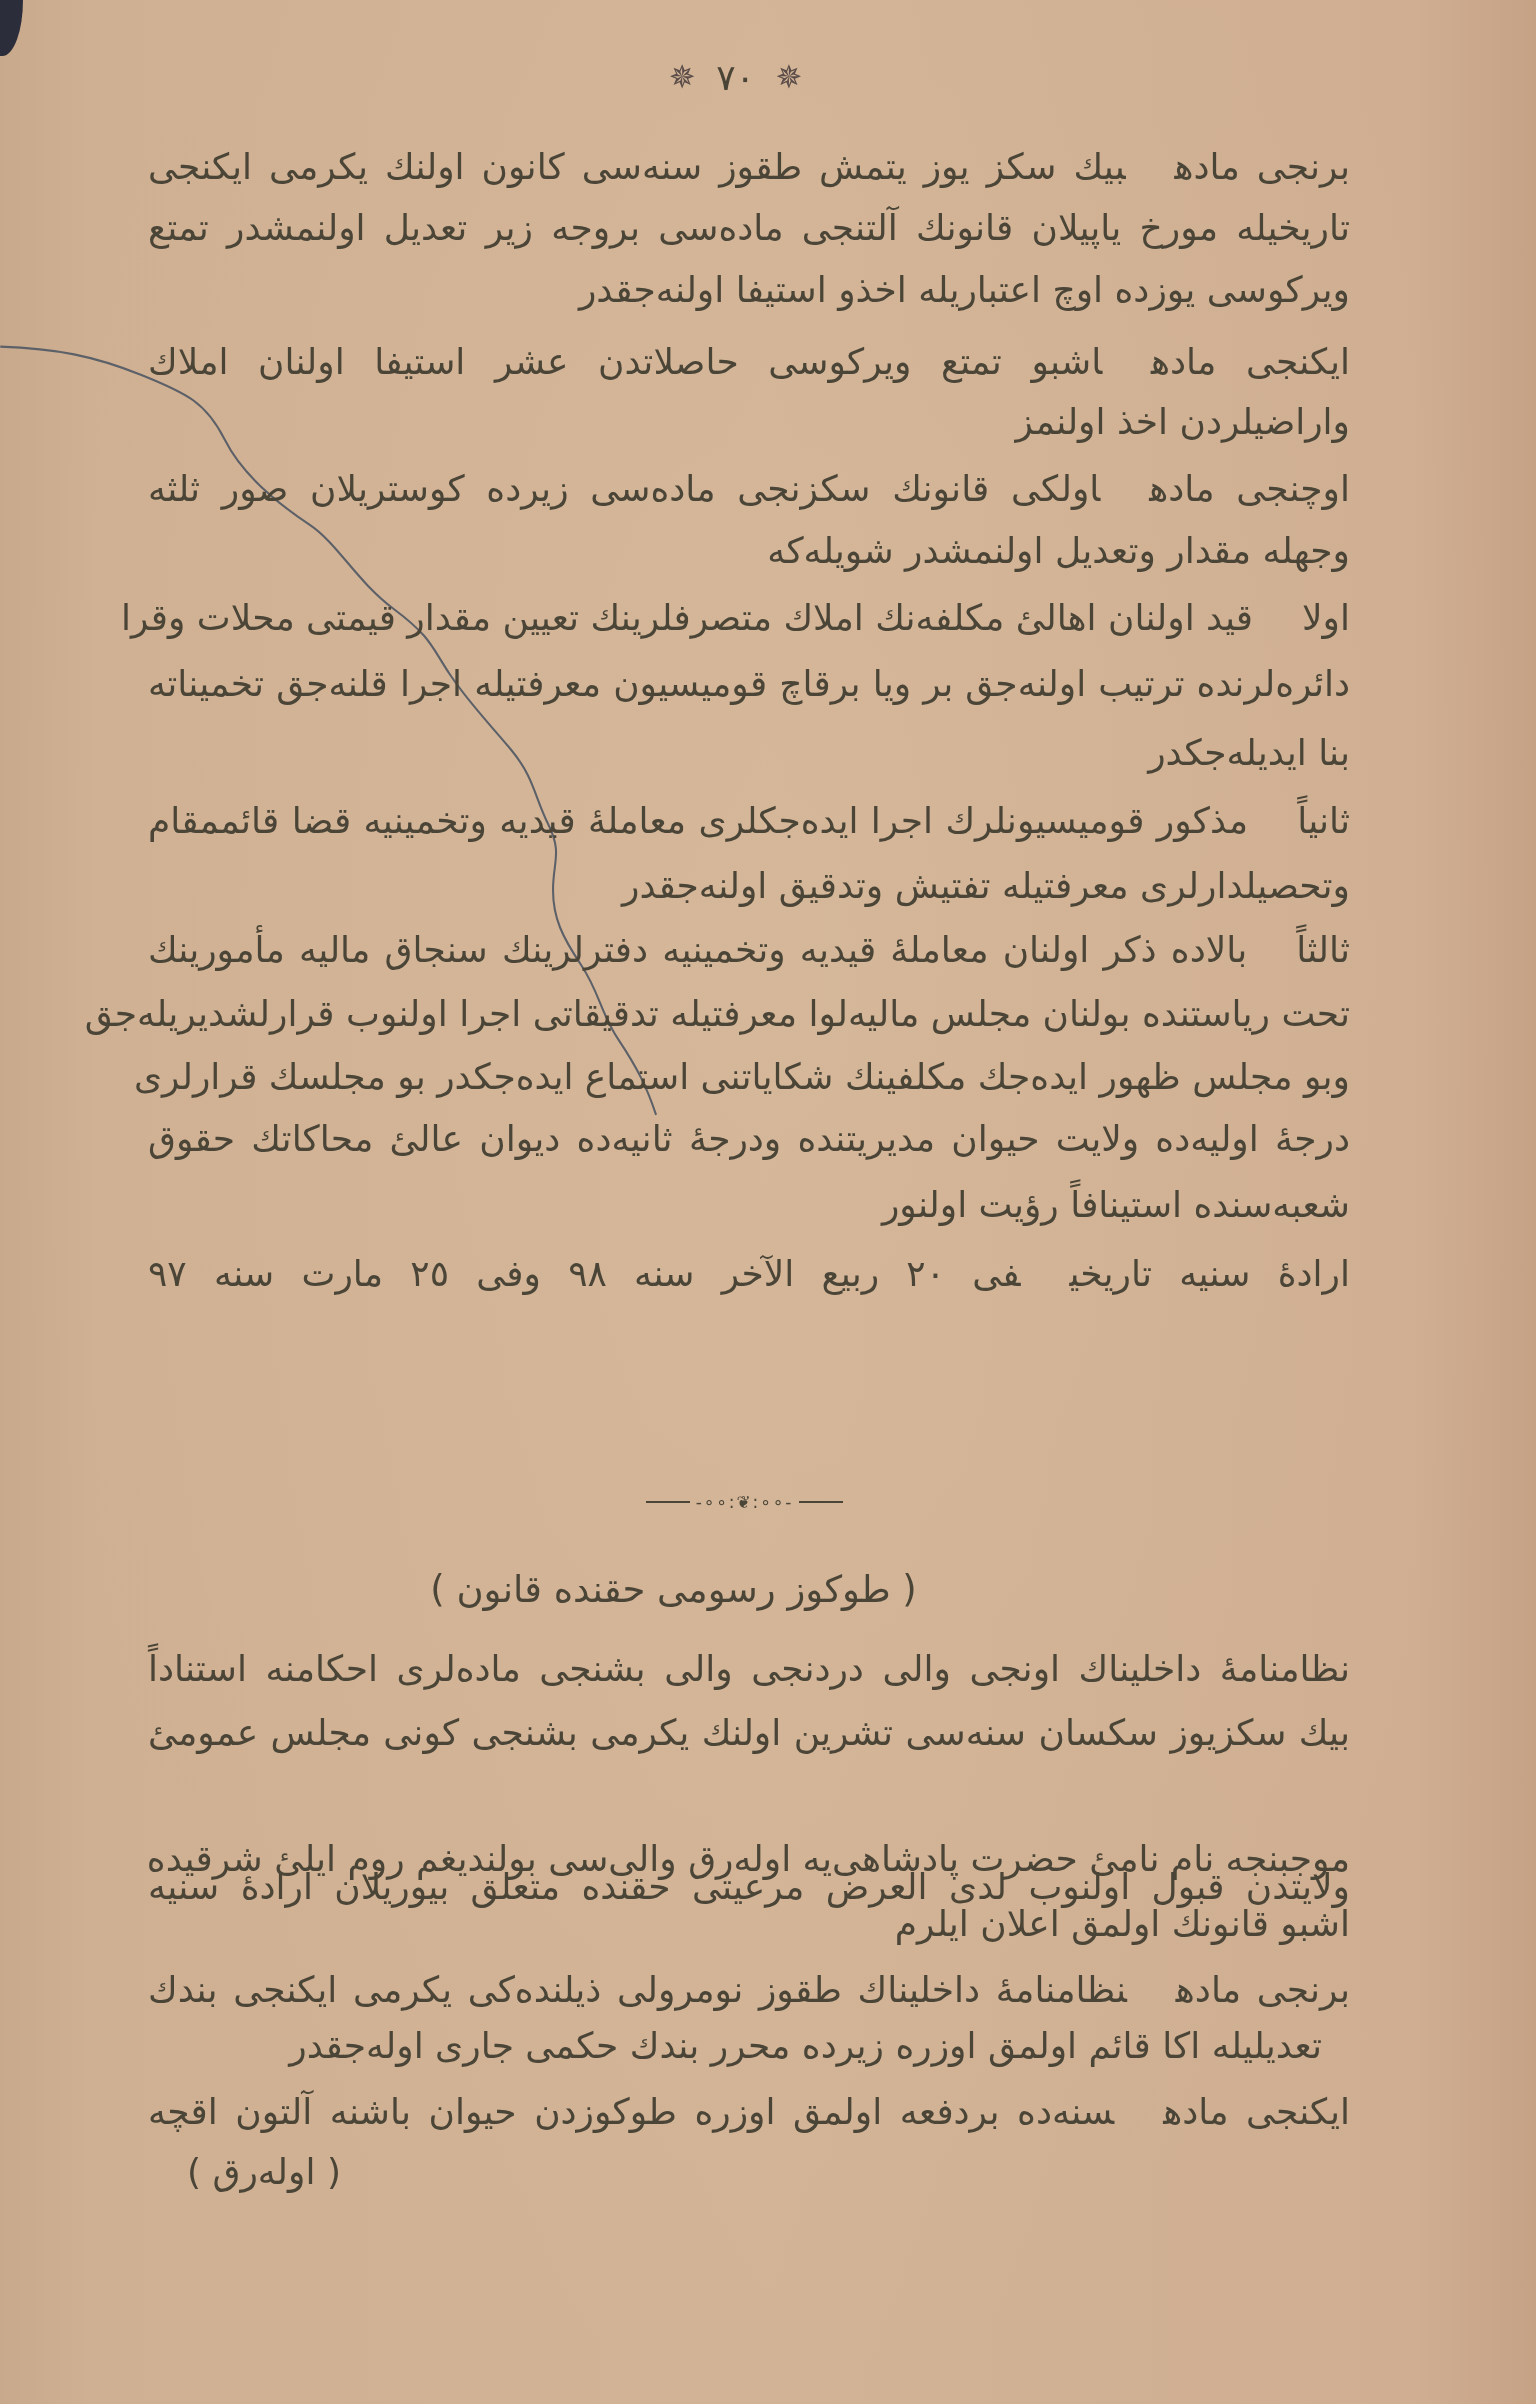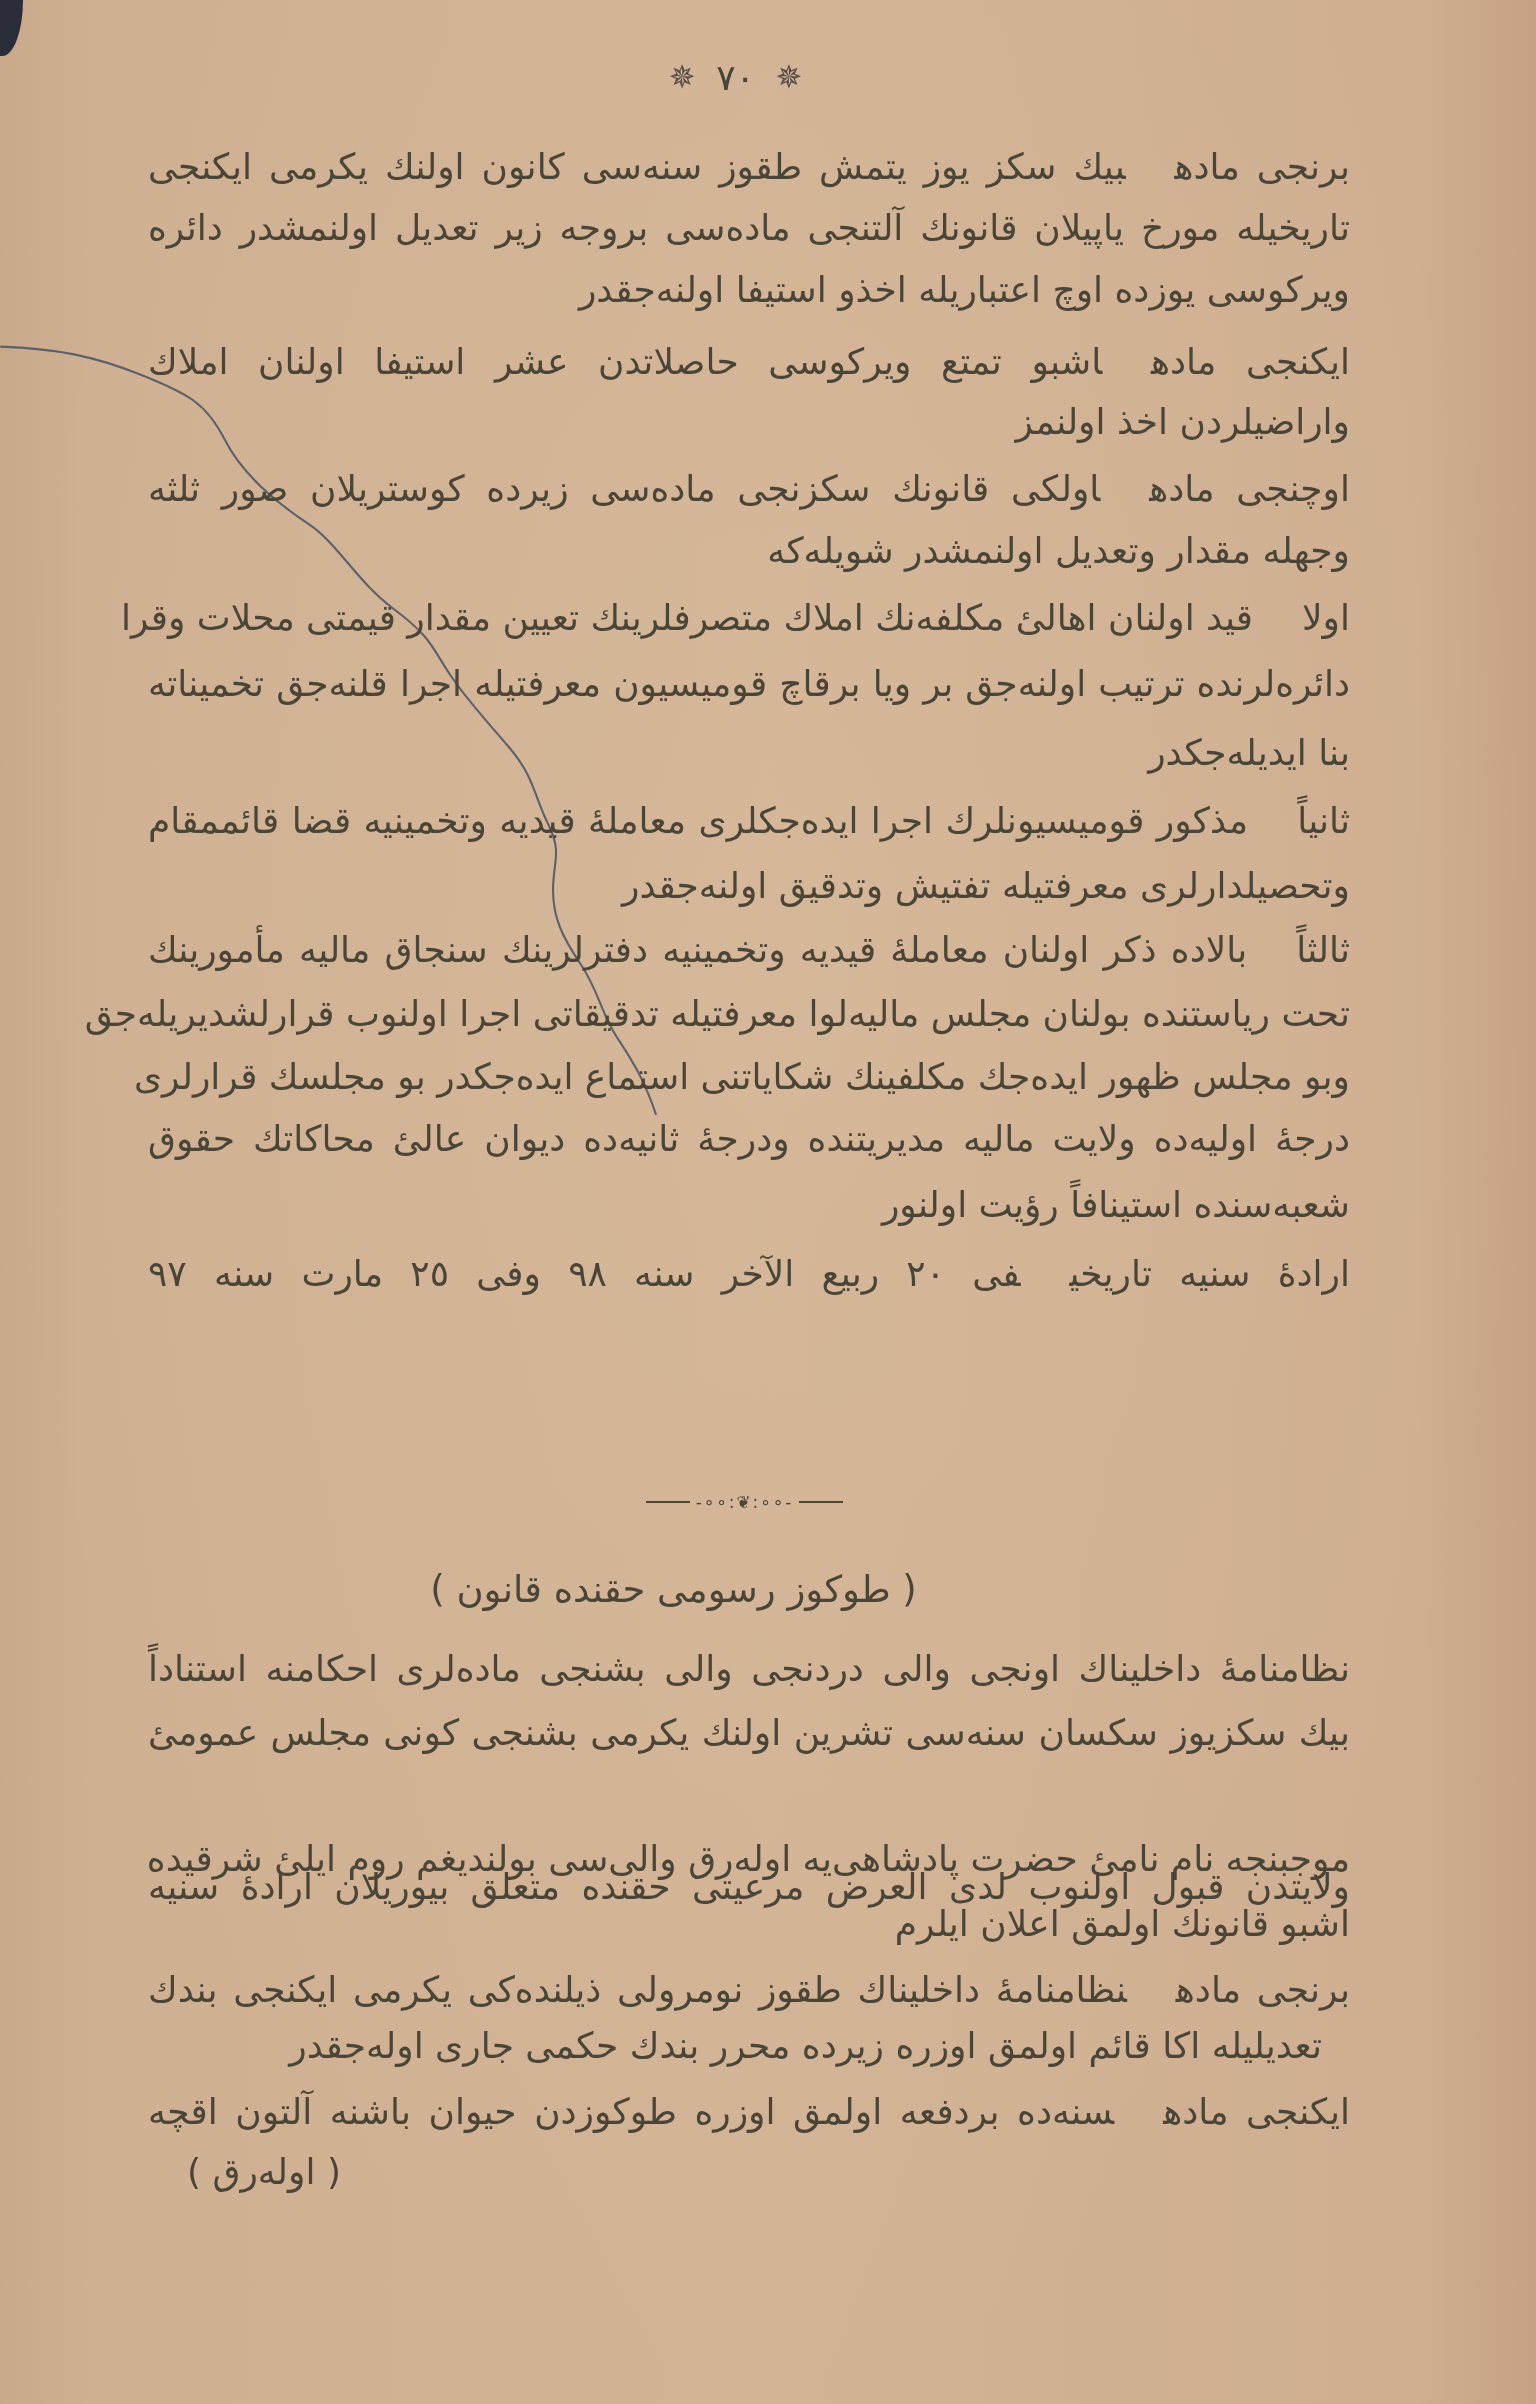--- a/index.html
+++ b/index.html
@@ -62,35 +62,35 @@
     <path d="M0 370 C 60 372, 100 380, 150 400 S 220 430, 240 470 S 300 540, 330 560 S 380 620, 420 650 S 460 690, 480 720 S 520 770, 545 800 S 570 850, 585 880 S 590 920, 590 950 S 600 1000, 620 1030 S 640 1080, 660 1110 S 690 1160, 700 1190" fill="none" stroke="#5c6068" stroke-width="2.2" stroke-linejoin="round"></path>
   </svg>
 
   <div class="folio">
     <span class="orn">✵</span>
     <span class="num">٧٠</span>
     <span class="orn">✵</span>
   </div>
 
   <div class="line justify" style="top:139px"><span class="lead">برنجی ماده</span><span>بيك سكز يوز يتمش طقوز سنه‌سی كانون اولنك يكرمی ايكنجی</span></div>
-  <div class="line justify" style="top:200px"><span>تاريخيله مورخ ياپيلان قانونك آلتنجی ماده‌سی بروجه زير تعديل اولنمشدر دائره</span></div>
+  <div class="line justify" style="top:200px"><span>تاريخيله مورخ ياپيلان قانونك آلتنجی ماده‌سی بروجه زير تعديل اولنمشدر تمتع</span></div>
   <div class="line" style="top:262px"><span>ويركوسی يوزده اوچ اعتباريله اخذو استيفا اولنه‌جقدر</span></div>
   <div class="line justify" style="top:334px"><span class="lead">ايكنجی ماده</span><span>اشبو تمتع ويركوسی حاصلاتدن عشر استيفا اولنان املاك</span></div>
   <div class="line" style="top:394px"><span>واراضيلردن اخذ اولنمز</span></div>
   <div class="line justify" style="top:461px"><span class="lead">اوچنجی ماده</span><span>اولكی قانونك سكزنجی ماده‌سی زيرده كوستريلان صور ثلثه</span></div>
   <div class="line" style="top:523px"><span>وجهله مقدار وتعديل اولنمشدر شويله‌كه</span></div>
   <div class="line justify" style="top:590px"><span class="lead">اولا</span><span>قيد اولنان اهالیٔ مكلفه‌نك املاك متصرفلرينك تعيين مقدار قيمتی محلات وقرا</span></div>
   <div class="line justify" style="top:656px"><span>دائره‌لرنده ترتيب اولنه‌جق بر ويا برقاچ قوميسيون معرفتيله اجرا قلنه‌جق تخميناته</span></div>
   <div class="line" style="top:725px"><span>بنا ايديله‌جكدر</span></div>
   <div class="line justify" style="top:793px"><span class="lead">ثانياً</span><span>مذكور قوميسيونلرك اجرا ايده‌جكلری معاملهٔ قيديه وتخمينيه قضا قائممقام</span></div>
   <div class="line" style="top:858px"><span>وتحصيلدارلری معرفتيله تفتيش وتدقيق اولنه‌جقدر</span></div>
   <div class="line justify" style="top:922px"><span class="lead">ثالثاً</span><span>بالاده ذكر اولنان معاملهٔ قيديه وتخمينيه دفترلرينك سنجاق ماليه مأمورينك</span></div>
   <div class="line justify" style="top:986px"><span>تحت رياستنده بولنان مجلس ماليه‌لوا معرفتيله تدقيقاتی اجرا اولنوب قرارلشديريله‌جق</span></div>
   <div class="line justify" style="top:1049px"><span>وبو مجلس ظهور ايده‌جك مكلفينك شكاياتنی استماع ايده‌جكدر بو مجلسك قرارلری</span></div>
-  <div class="line justify" style="top:1111px"><span>درجهٔ اوليه‌ده ولايت ماليه مديريتنده ودرجهٔ ثانيه‌ده ديوان عالیٔ محاكاتك حقوق</span></div>
+  <div class="line justify" style="top:1111px"><span>درجهٔ اوليه‌ده ولايت حيوان مديريتنده ودرجهٔ ثانيه‌ده ديوان عالیٔ محاكاتك حقوق</span></div>
   <div class="line" style="top:1177px"><span>شعبه‌سنده استينافاً رؤيت اولنور</span></div>
   <div class="line justify" style="top:1246px"><span class="lead">ارادهٔ سنيه تاريخی</span><span>فی ٢٠ ربيع الآخر سنه ٩٨ وفی ٢٥ مارت سنه ٩٧</span></div>
 
   <div class="divider">
     <span class="rule"></span>
     <span class="knot">-∘∘:❦:∘∘-</span>
     <span class="rule"></span>
   </div>
 
   <div class="title">( طوكوز رسومی حقنده قانون )</div>

